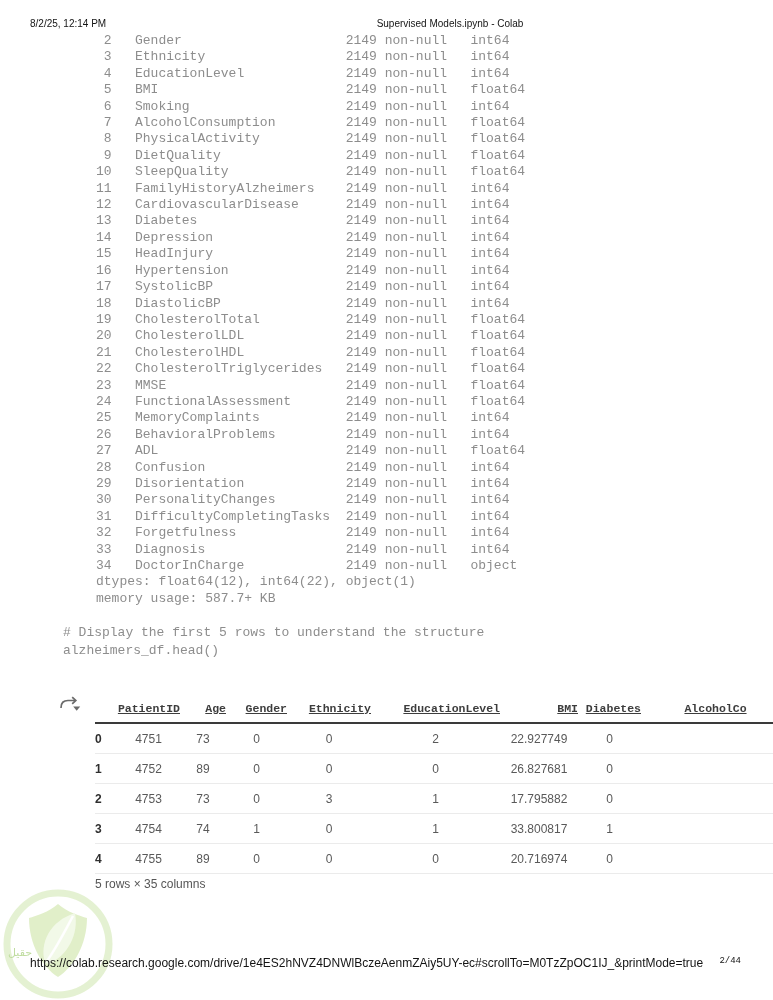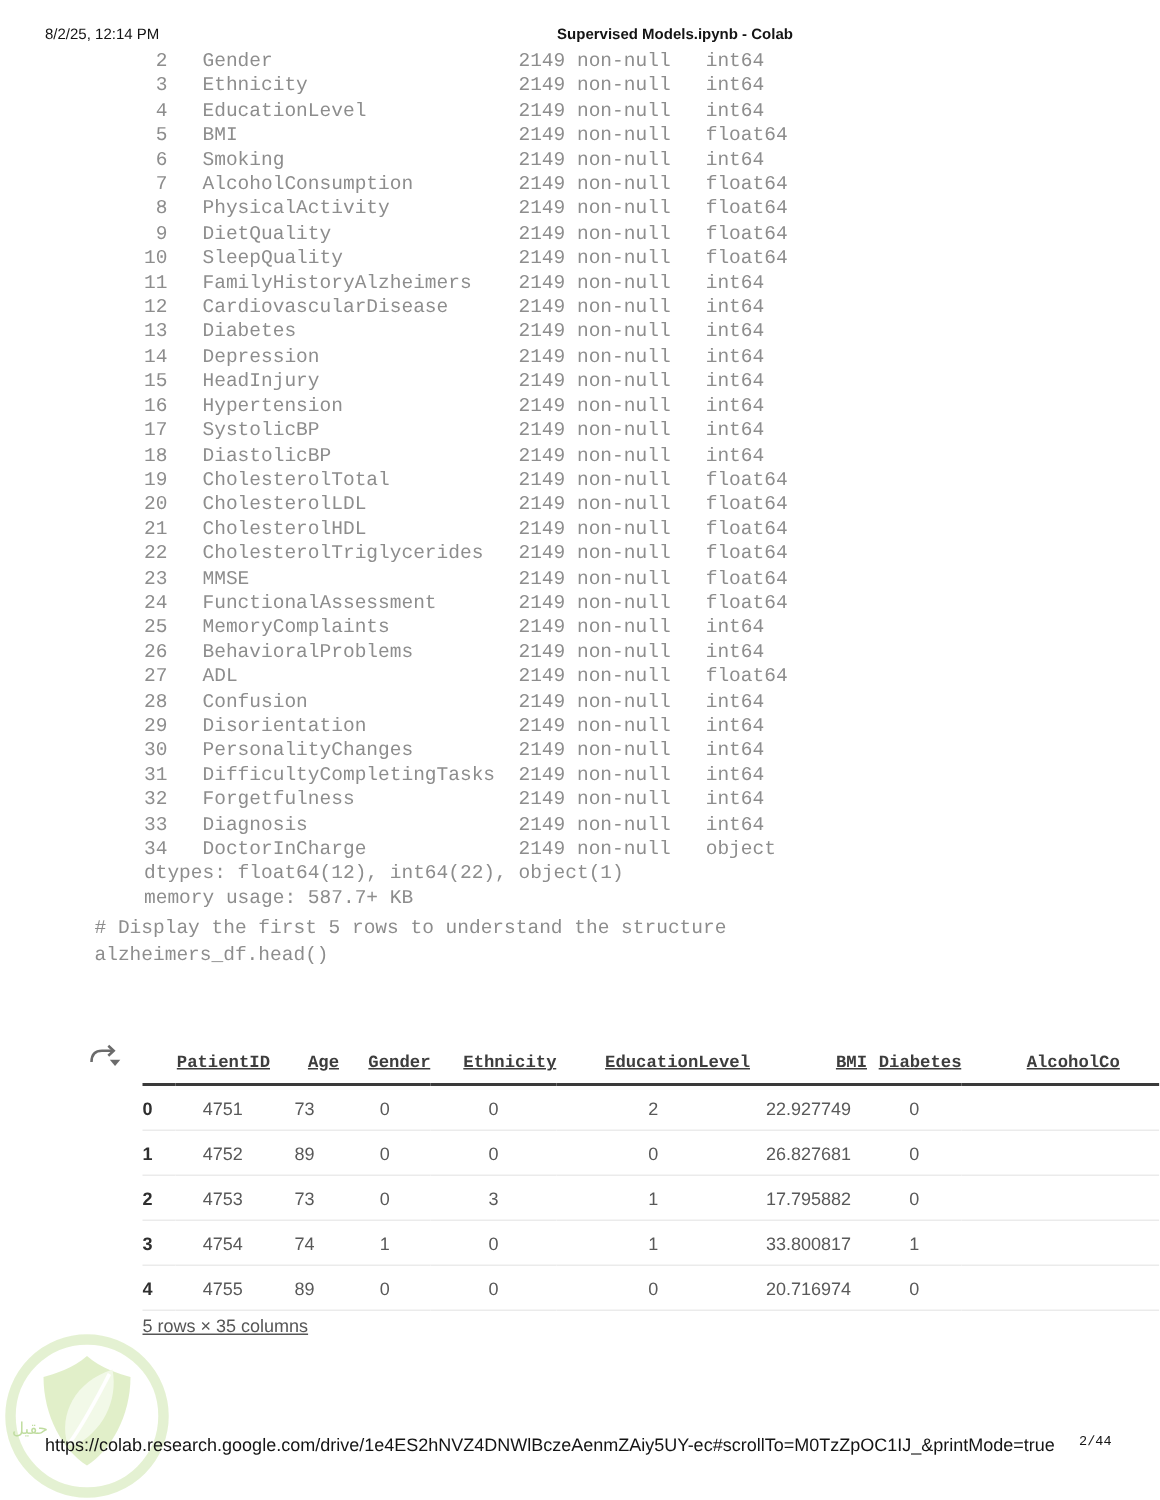--- a/index.html
+++ b/index.html
@@ -1,38 +1,38 @@
 <!DOCTYPE html>
 <html><head>
 <meta charset="utf-8">
 <style>
   html,body{margin:0;padding:0;background:#fff;}
   .page{position:relative;width:773px;height:1000px;background:#ffffff;overflow:hidden;
         font-family:"Liberation Sans",sans-serif;}
   
   .ph-date{position:absolute;left:30px;top:18px;font-size:10px;color:#141414;white-space:nowrap;}
-  .ph-title{position:absolute;left:127px;right:0;top:18px;text-align:center;font-size:10px;color:#141414;white-space:nowrap;font-weight:bold;}
+  .ph-title{position:absolute;left:127px;right:0;top:18px;text-align:center;font-size:10px;color:#141414;white-space:nowrap;}
   
   .mono-out{position:absolute;left:96px;top:33px;margin:0;
             font:13px/16.4px "Liberation Mono","DejaVu Sans Mono",monospace;color:#8d8d8d;white-space:pre;}
   
-  .code{position:absolute;left:63px;top:610px;margin:0;
+  .code{position:absolute;left:63px;top:624px;margin:0;
         font:13px/17.5px "Liberation Mono","DejaVu Sans Mono",monospace;color:#8d8d8d;white-space:pre;}
   
   .df-icon{position:absolute;left:58px;top:694px;width:24px;height:20px;cursor:pointer;}
   
   table.df{position:absolute;left:95px;top:696px;width:678px;border-collapse:collapse;table-layout:fixed;}
   table.df th{font-family:"Liberation Mono","DejaVu Sans Mono",monospace;font-size:11.5px;font-weight:bold;
               color:#3d3d3d;text-align:right;padding:6px 0 7px 0;border-bottom:2px solid #3a3a3a;
               white-space:nowrap;overflow:hidden;text-decoration:underline;}
   table.df td{font-family:"Liberation Sans",sans-serif;font-size:12px;color:#595959;text-align:center;
               height:29px;padding:0;border-bottom:1px solid #ebebeb;white-space:nowrap;overflow:hidden;}
   table.df .c-idx{text-align:left;font-weight:bold;color:#2f2f2f;}
   table.df .c-last{text-align:center;padding-left:17px;}
-  .df-summary{position:absolute;left:95px;top:877px;font-size:12px;color:#565656;text-decoration:underline;}
+  .df-summary{position:absolute;left:95px;top:877px;font-size:12px;color:#565656;}
   
   .pf-url{position:absolute;left:30px;top:956px;font-size:12px;color:#141414;white-space:nowrap;}
   .pf-page{position:absolute;right:32px;top:956px;font-size:9px;color:#141414;font-family:Liberation Mono, monospace;}
   
   .wm{position:absolute;left:0px;top:888px;opacity:0.55;}
 </style>
 </head>
 <body>
 
 <div class="page">

